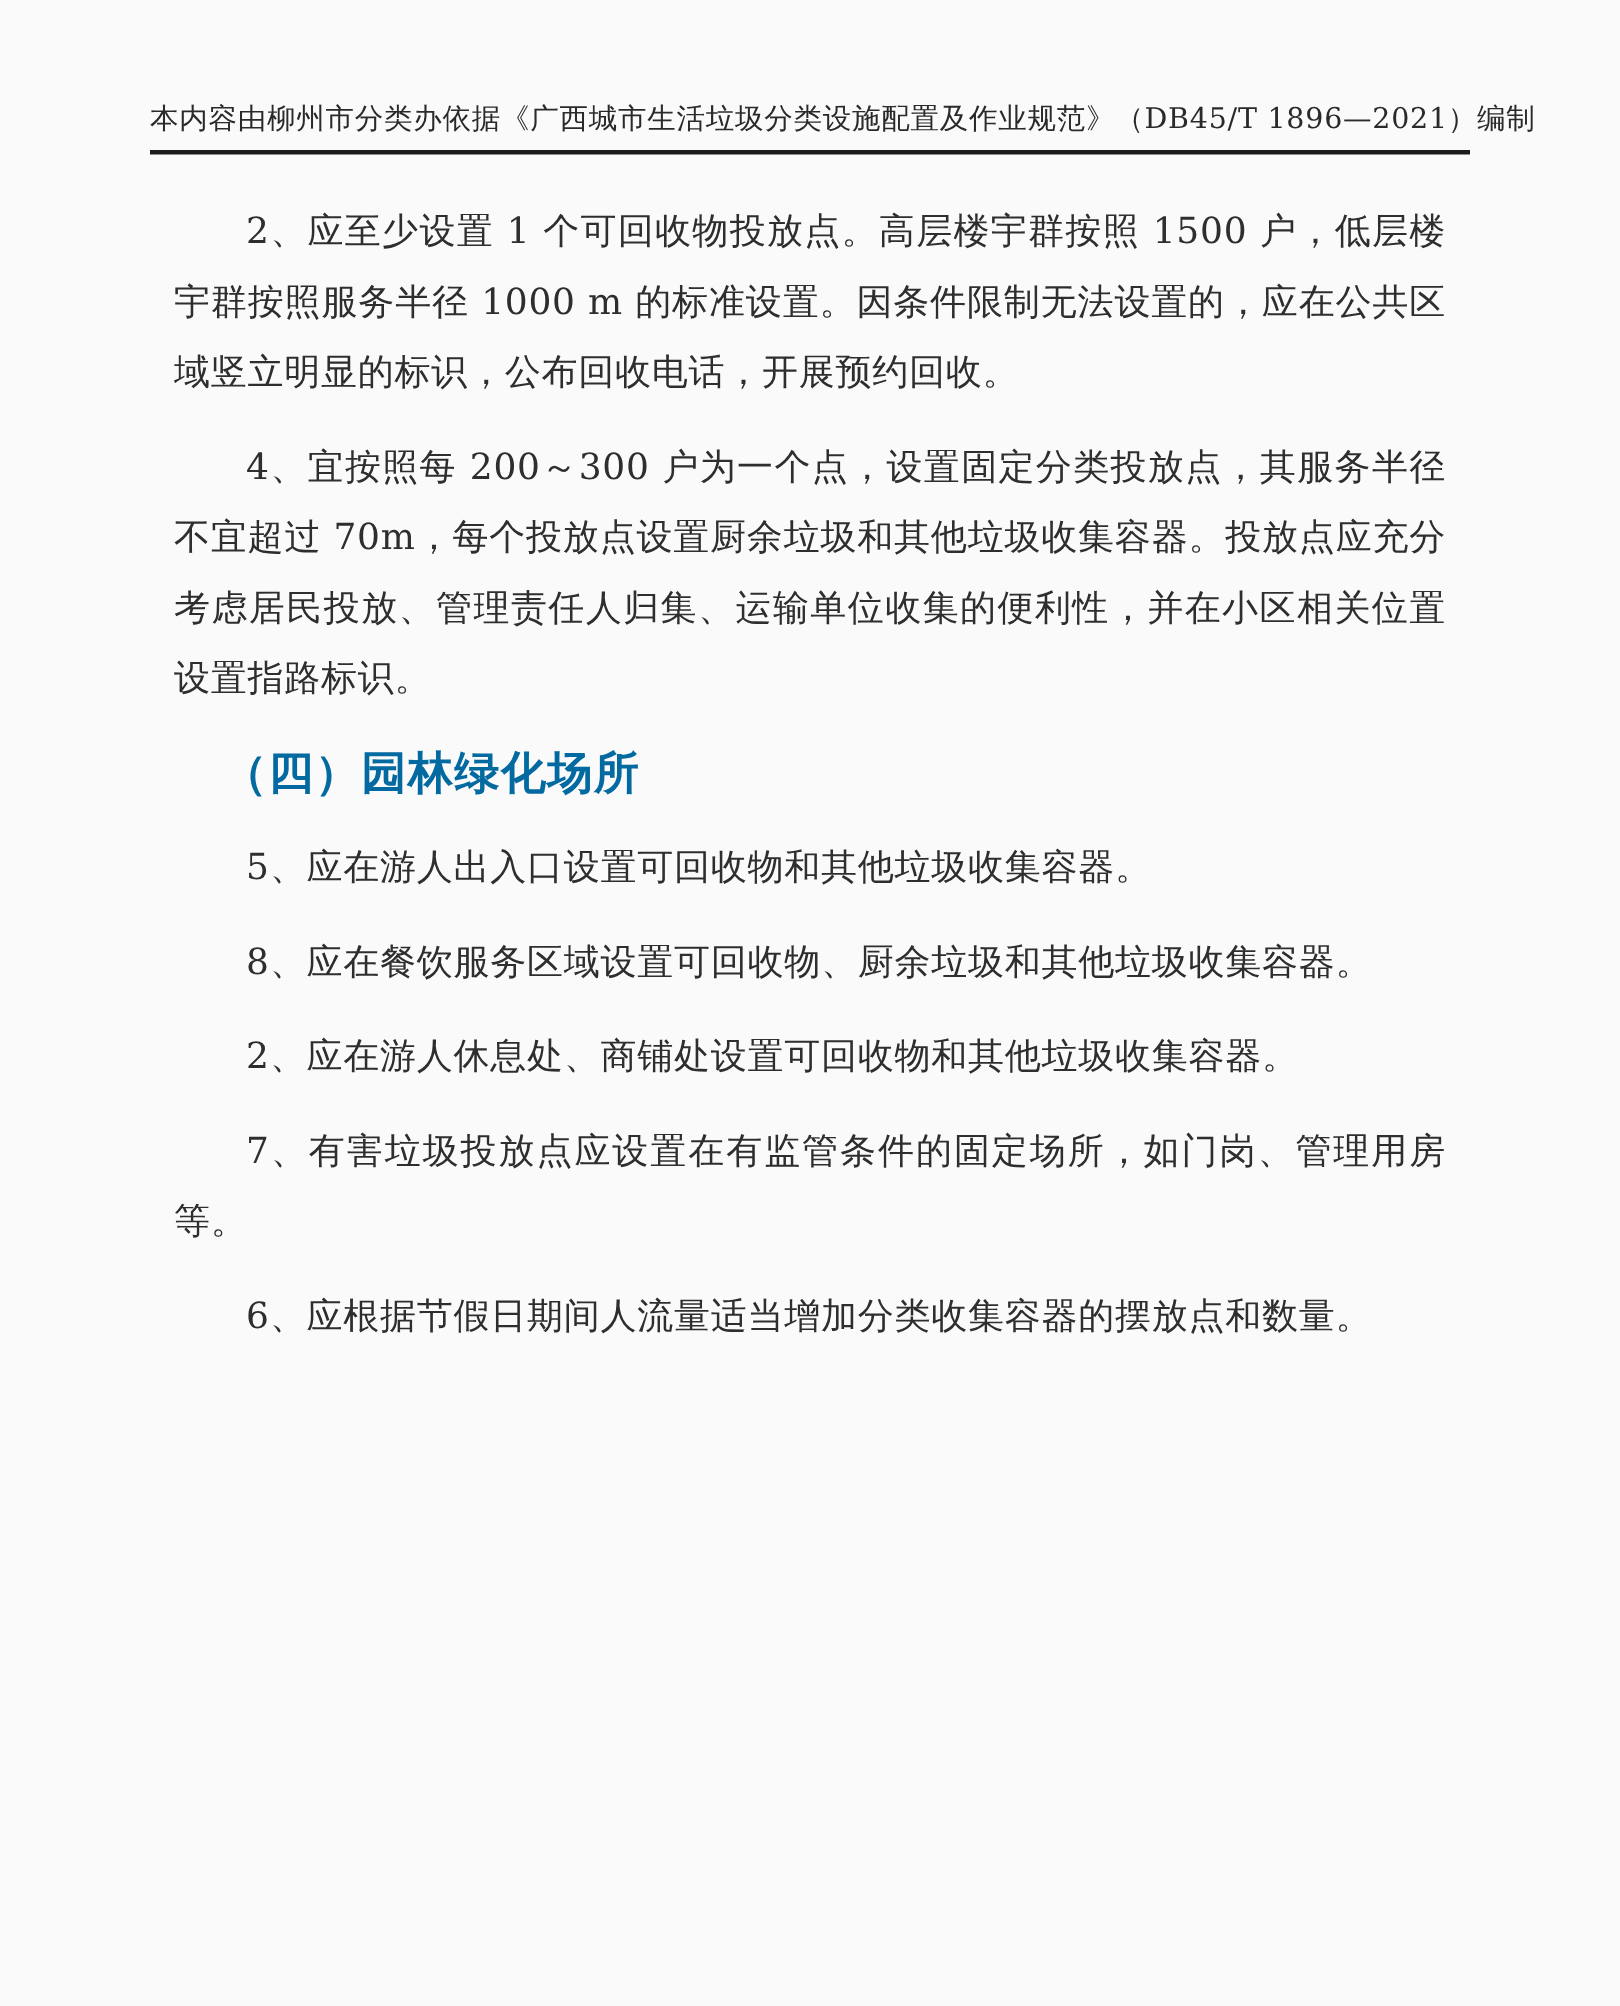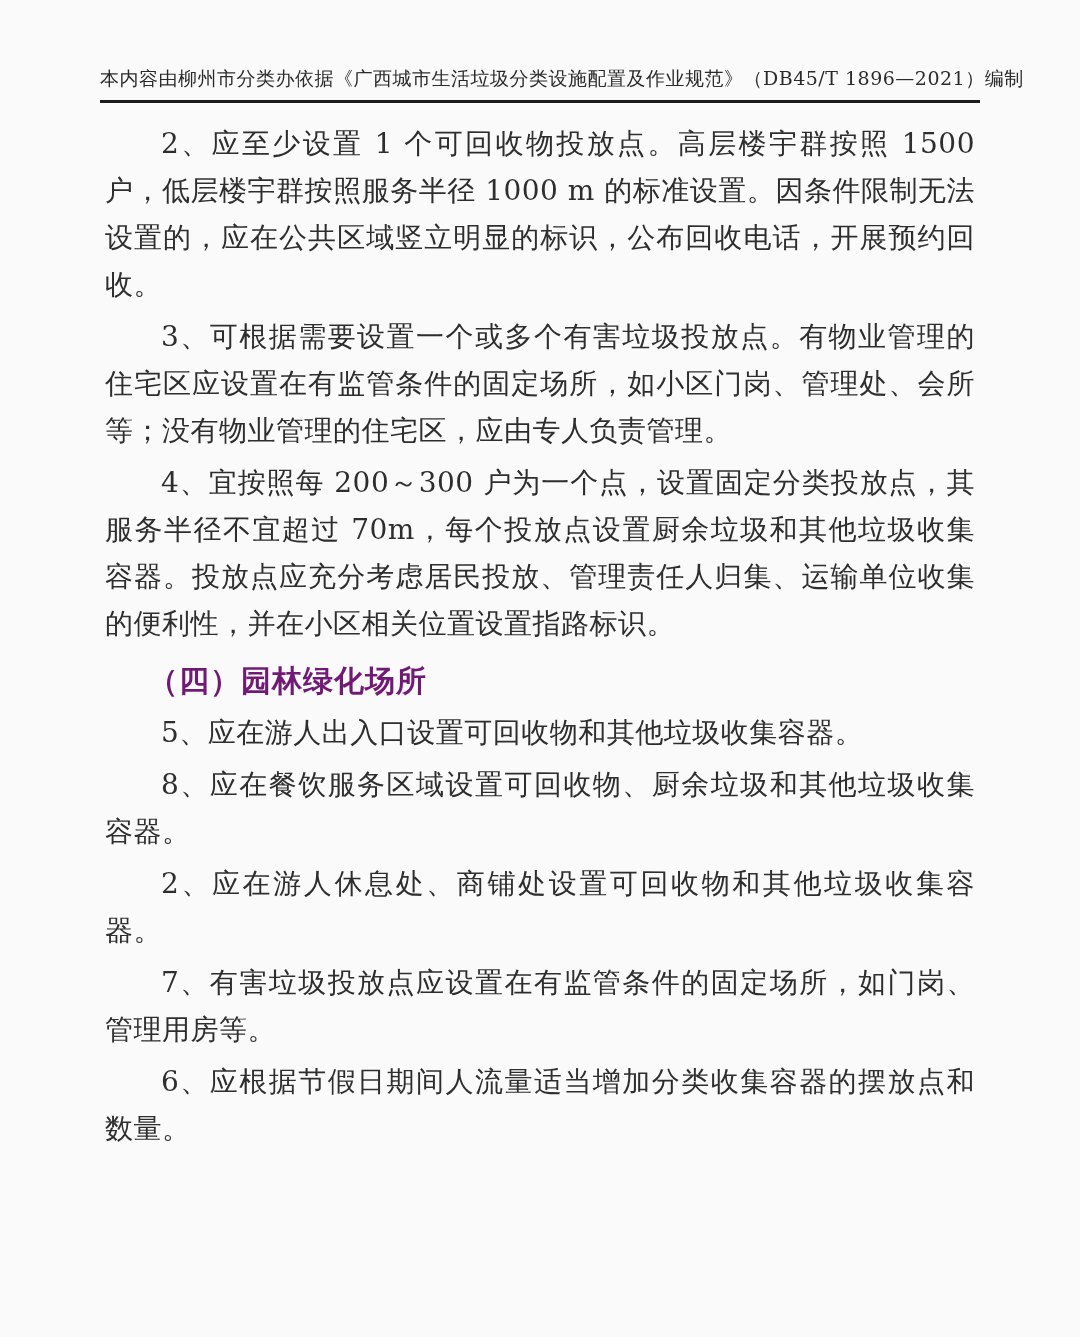--- a/index.html
+++ b/index.html
@@ -31,51 +31,50 @@
   }
   .header-rule {
     border: none;
     border-top: 3px solid #1c1c1c;
     margin: 8px 0 0 0;
   }
   .content {
     padding-top: 12px;
   }
   .para {
-    margin: 5px;
-    font-size: 28px;
+    margin: 16px;
+    font-size: 24px;
     line-height: 47px;
     text-indent: 2em;
     text-align: justify;
     text-justify: inter-ideograph;
     letter-spacing: 0.5px;
     color: #2e2e2e;
   }
   .section-heading {
     margin: 10px 0 0 0;
     font-size: 30px;
     line-height: 47px;
     text-indent: 1.6em;
     font-weight: bold;
-    color: #701a75;
+    color: #0369a1;
     letter-spacing: 1px;
   }
 </style>
 </head>
 <body>
 
 <div class="page">
 
   <div class="doc-header">本内容由柳州市分类办依据《广西城市生活垃圾分类设施配置及作业规范》（DB45/T 1896—2021）编制</div>
 
   <hr class="header-rule">
 
   <div class="content">
     <p class="para">2、应至少设置 1 个可回收物投放点。高层楼宇群按照 1500 户，低层楼宇群按照服务半径 1000 m 的标准设置。因条件限制无法设置的，应在公共区域竖立明显的标识，公布回收电话，开展预约回收。</p>
-    <p class="para">3、可根据需要设置一个或多个有害垃圾投放点。有物业管理的住宅区应设置在有监管条件的固定场所，如小区门岗、管理处、会所等；没有物业管理的住宅区，应由专人负责管理。</p>
     <p class="para">4、宜按照每 200～300 户为一个点，设置固定分类投放点，其服务半径不宜超过 70m，每个投放点设置厨余垃圾和其他垃圾收集容器。投放点应充分考虑居民投放、管理责任人归集、运输单位收集的便利性，并在小区相关位置设置指路标识。</p>
     <p class="section-heading">（四）园林绿化场所</p>
     <p class="para">5、应在游人出入口设置可回收物和其他垃圾收集容器。</p>
     <p class="para">8、应在餐饮服务区域设置可回收物、厨余垃圾和其他垃圾收集容器。</p>
     <p class="para">2、应在游人休息处、商铺处设置可回收物和其他垃圾收集容器。</p>
     <p class="para">7、有害垃圾投放点应设置在有监管条件的固定场所，如门岗、管理用房等。</p>
     <p class="para">6、应根据节假日期间人流量适当增加分类收集容器的摆放点和数量。</p>
 
   </div>
 

